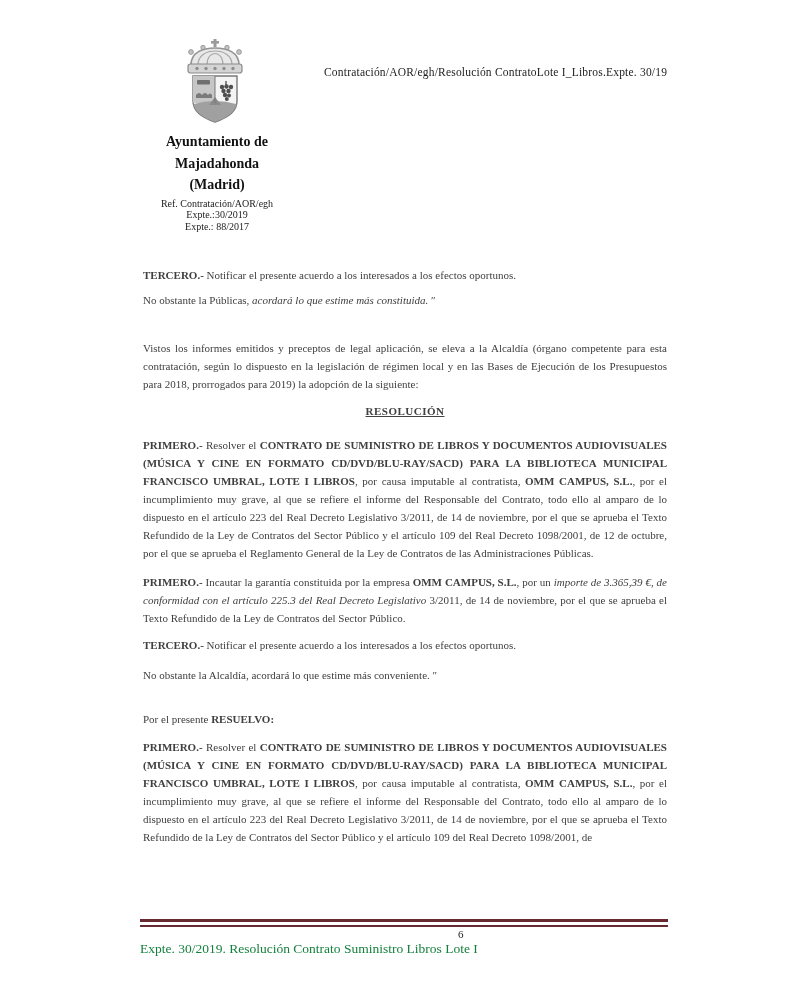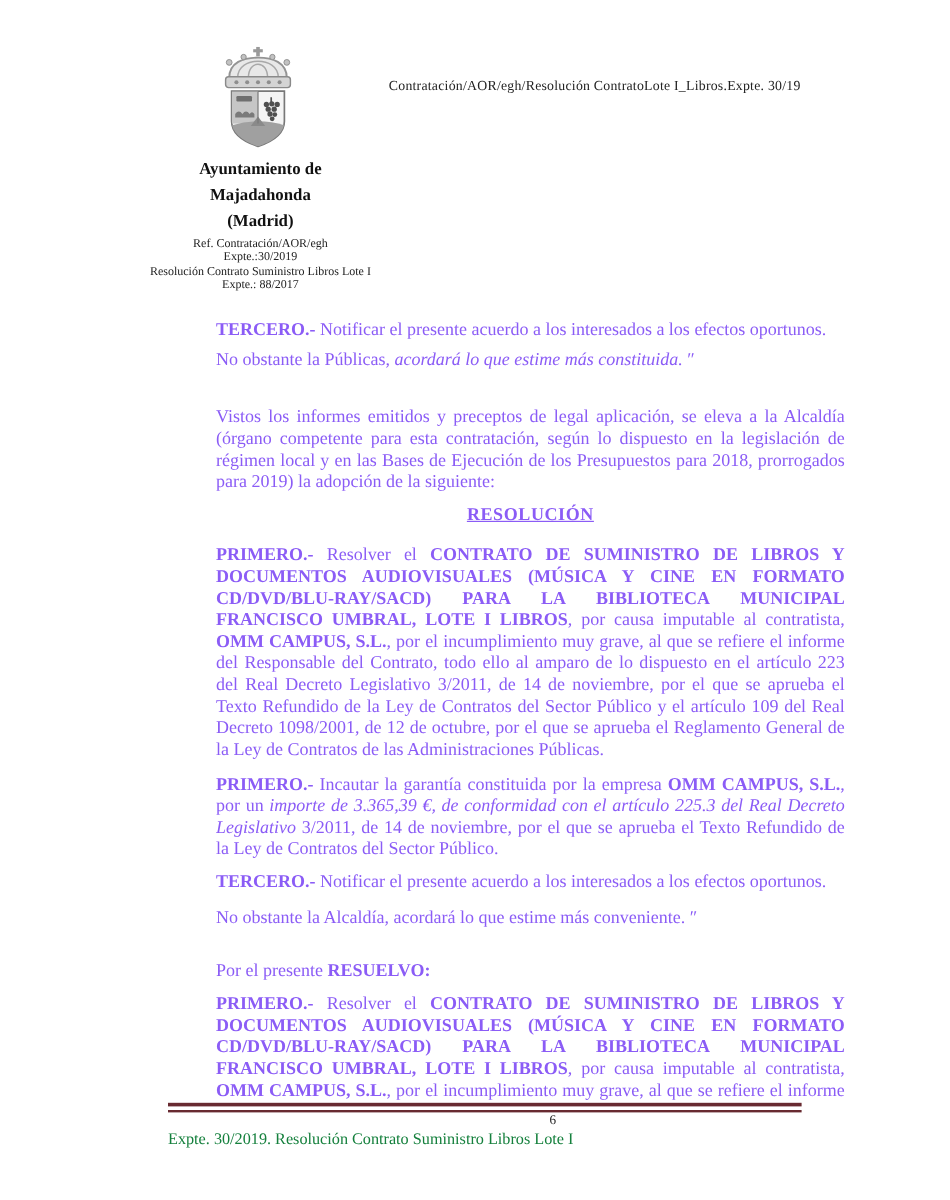--- a/index.html
+++ b/index.html
@@ -19,23 +19,22 @@
     position:absolute; left:324px; top:66px; width:440px;
     font-size:11.5px; letter-spacing:.2px; color:#222;
   }
   .org-block { position:absolute; left:62px; top:131px; width:310px; text-align:center; }
   .org-name { font-weight:bold; font-size:14px; line-height:21.5px; color:#111; }
   .org-refs { margin-top:2px; font-size:10px; line-height:11.5px; color:#222; }
 
   
   .body-text {
     position:absolute; left:143px; top:266px; width:524px; height:652px;
-    font-size:15px; line-height:18px; text-align:justify; overflow:hidden;
-    color:#8b5cf6;
-    margin-left:37px;
+    font-size:11px; line-height:18px; text-align:justify; overflow:hidden;
+    color:#404040;
   }
   .para { text-align:justify; }
   .gap-a { margin-top:7px; }
   .gap-b { margin-top:30px; }
   .gap-c { margin-top:9px; }
   .gap-d { margin-top:16px; }
   .gap-e { margin-top:11px; }
   .gap-f { margin-top:9px; }
   .gap-g { margin-top:12px; }
   .gap-h { margin-top:26px; }
@@ -115,21 +114,20 @@
 
   <div class="org-block">
     <div class="org-name">
       <div>Ayuntamiento de</div>
       <div>Majadahonda</div>
       <div>(Madrid)</div>
     </div>
     <div class="org-refs">
       <div>Ref. Contratación/AOR/egh</div>
       <div>Expte.:30/2019</div>
-      <div>Resolución Contrato Suministro Libros Lote I</div>
       <div>Expte.: 88/2017</div>
     </div>
   </div>
 
   <div class="body-text">
 
     <p class="para"><b>TERCERO.-</b><span> Notificar el presente acuerdo a los interesados a los efectos oportunos.</span></p>
 
     <p class="para gap-a"><span>No obstante la Públicas, </span><span class="it">acordará lo que estime más constituida.</span><span> ″</span></p>
 

